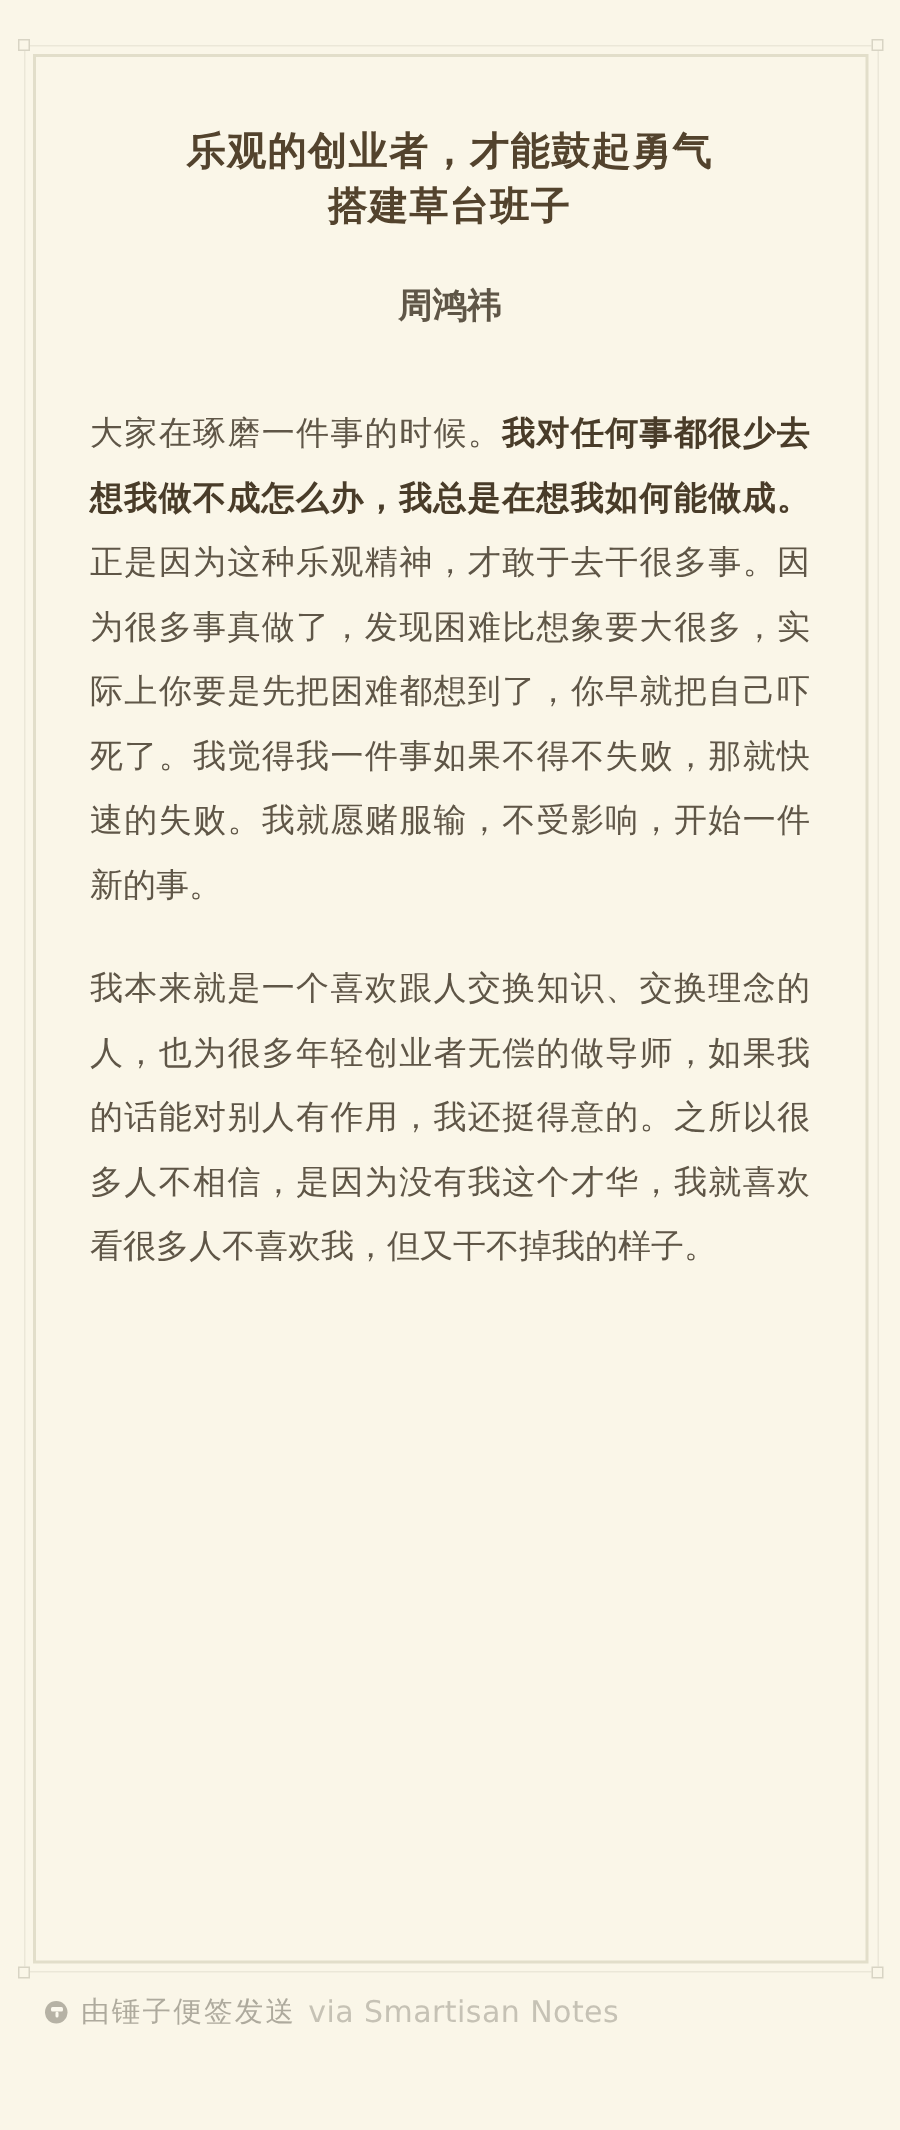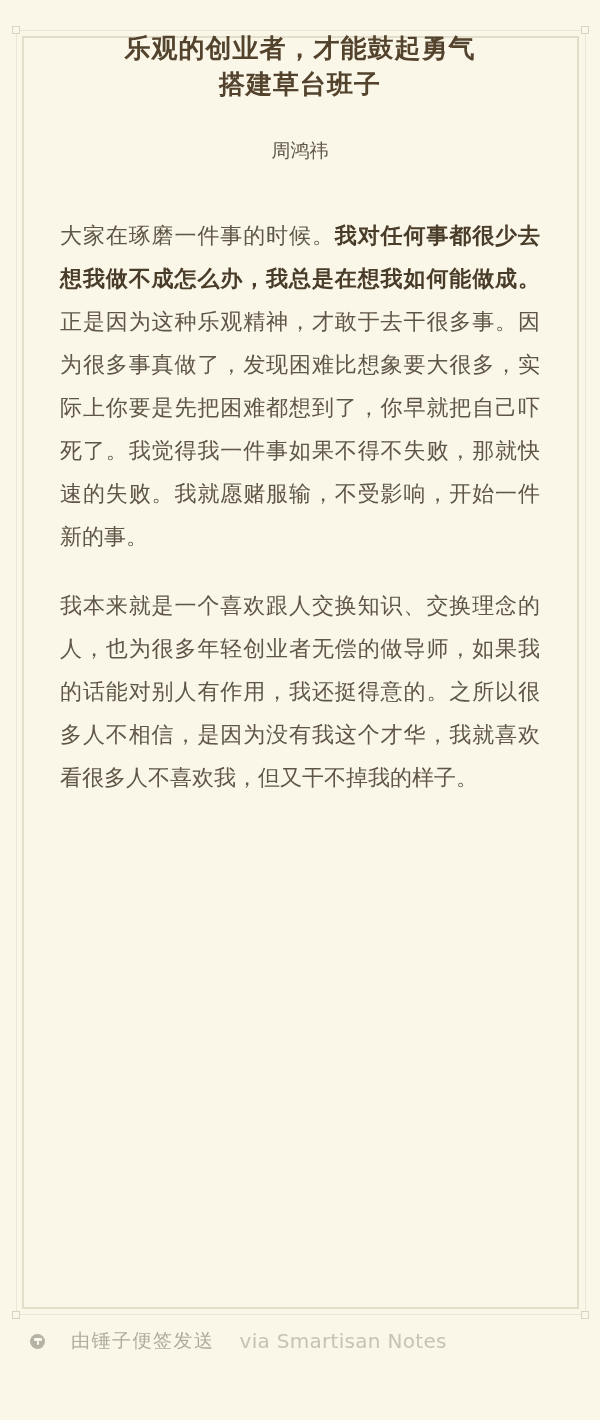--- a/index.html
+++ b/index.html
@@ -46,41 +46,41 @@
   .corner.br{left:581px;top:1311px;}
 
   .content{
     position:absolute;left:60px;right:60px;top:0;
   }
   .title{
     font-size:26px;line-height:36px;font-weight:700;
     text-align:center;color:var(--title);
     letter-spacing:1px;
   }
-  .title.first{margin-top:30px;}
+  .title.first{margin-top:84px;font-family:Liberation Mono, monospace;}
   .title.second{}
   .author{
     margin-top:32px;
-    font-size:19px;line-height:32px;font-weight:400;
+    font-size:23px;line-height:32px;font-weight:700;
     text-align:center;color:var(--body-text);
   }
   .note-body{
     margin-top:48px;
     font-size:22px;line-height:43px;
     color:var(--body-text);
     text-align:justify;
     word-break:normal;
   }
   .note-body p{margin:0 0 26px 0;}
   .note-body p:last-child{margin-bottom:0;}
   .note-body .b{font-weight:700;color:var(--bold-text);}
 
   .footer{
     position:absolute;left:30px;top:1331px;height:20px;
-    display:flex;align-items:center;gap:17px;
+    display:flex;align-items:center;
   }
   .logo{
     position:relative;display:inline-block;
     width:15px;height:15px;border-radius:50%;
     background:var(--footer-icon);
     flex:0 0 auto;
   }
   .logo .head{
     position:absolute;left:3.5px;top:4px;width:8px;height:3px;
     background:#fcf9ee;border-radius:1px;

